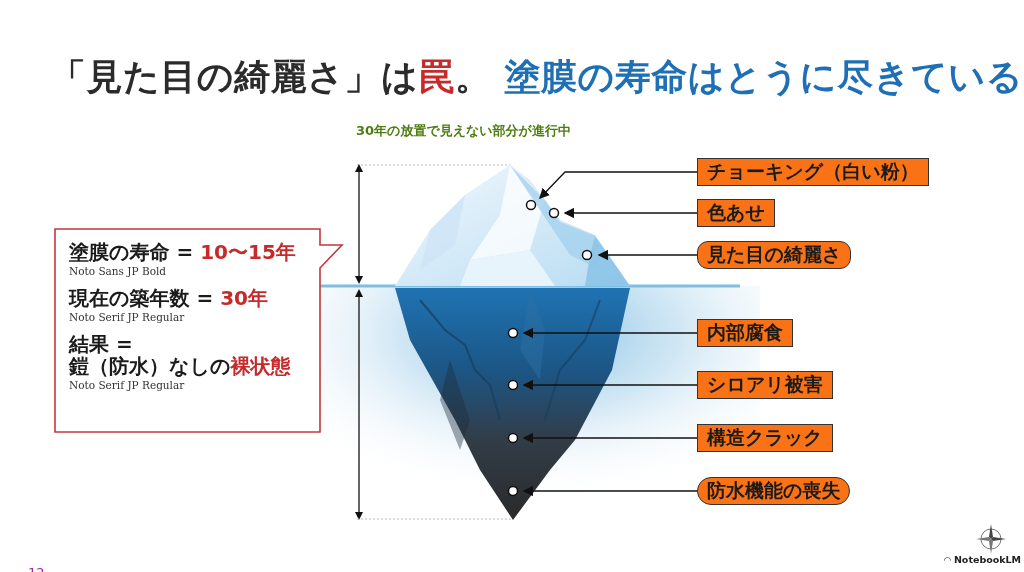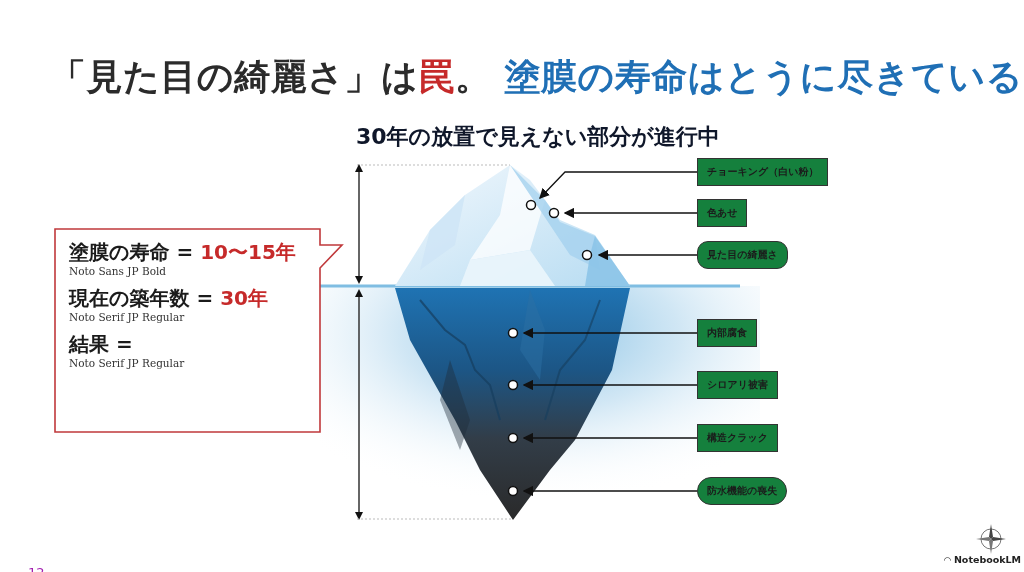--- a/index.html
+++ b/index.html
@@ -9,42 +9,42 @@
     .title {
       position: absolute; left: 50px; top: 52px; height: 50px;
       font-size: 36px; font-weight: bold; letter-spacing: 0.5px; white-space: nowrap;
       line-height: 50px; color: #2b2b2b;
     }
     .title .red { color: #c62a2a; }
     .title .blue { color: #1f6fb5; }
 
     .subtitle {
       position: absolute; left: 356px; top: 122px;
-      font-size: 22px; font-weight: bold; color: #0f172a; white-space: nowrap;
+      font-size: 13px; font-weight: bold; color: #4d7c0f; white-space: nowrap;
     }
 
     svg.scene { position: absolute; left: 0; top: 0; }
 
     .callout {
       position: absolute; left: 55px; top: 229px; width: 266px; height: 203px;
       padding: 12px 0 0 14px;
     }
     .callout .line {
       font-size: 20px; font-weight: bold; color: #1b1b1b; white-space: nowrap; line-height: 22px;
     }
     .callout .hl { color: #c62a2a; }
     .callout .font-note {
       font-family: "DejaVu Serif", "Liberation Serif", serif; font-size: 10.5px; color: #333;
       line-height: 16px; margin-bottom: 8px;
     }
 
     .label {
       position: absolute; height: 28px; padding: 0 9px;
-      border: 1.5px solid #333; background: #15803d;
-      font-size: 10px; font-weight: bold; color: #1b1b1b; line-height: 25px; white-space: nowrap; text-align: center;
+      border: 1.5px solid #333; background: #f97316;
+      font-size: 19px; font-weight: bold; color: #1b1b1b; line-height: 25px; white-space: nowrap; text-align: center;
     }
 
     .page-num {
       position: absolute; left: 28px; top: 565px; font-size: 13px; color: #a21caf;
     }
     .brand {
       position: absolute; left: 944px; top: 554px; font-size: 9.5px; font-weight: bold; color: #222;
       white-space: nowrap; display: flex; align-items: center; gap: 3px;
     }
   </style>
@@ -150,20 +150,23 @@
 <div class="callout">
   <div class="line">
     <span>塗膜の寿命 = </span><span class="hl">10〜15年</span>
   </div>
   <div class="font-note">Noto Sans JP Bold</div>
   <div class="line">
     <span>現在の築年数 = </span><span class="hl">30年</span>
   </div>
   <div class="font-note">Noto Serif JP Regular</div>
   <div class="line">結果 =</div>
+  <div class="line">
+    <span>鎧（防水）なしの</span><span class="hl">裸状態</span>
+  </div>
   <div class="font-note">Noto Serif JP Regular</div>
 </div>
 
 <div class="label" style="left:697px; top:158px;">チョーキング（白い粉）</div>
 <div class="label" style="left:697px; top:199px;">色あせ</div>
 <div class="label" style="left:697px; top:241px;border-radius:11px;">見た目の綺麗さ</div>
 
 <div class="label" style="left:697px; top:319px;">内部腐食</div>
 <div class="label" style="left:697px; top:371px;">シロアリ被害</div>
 <div class="label" style="left:697px; top:424px;">構造クラック</div>

